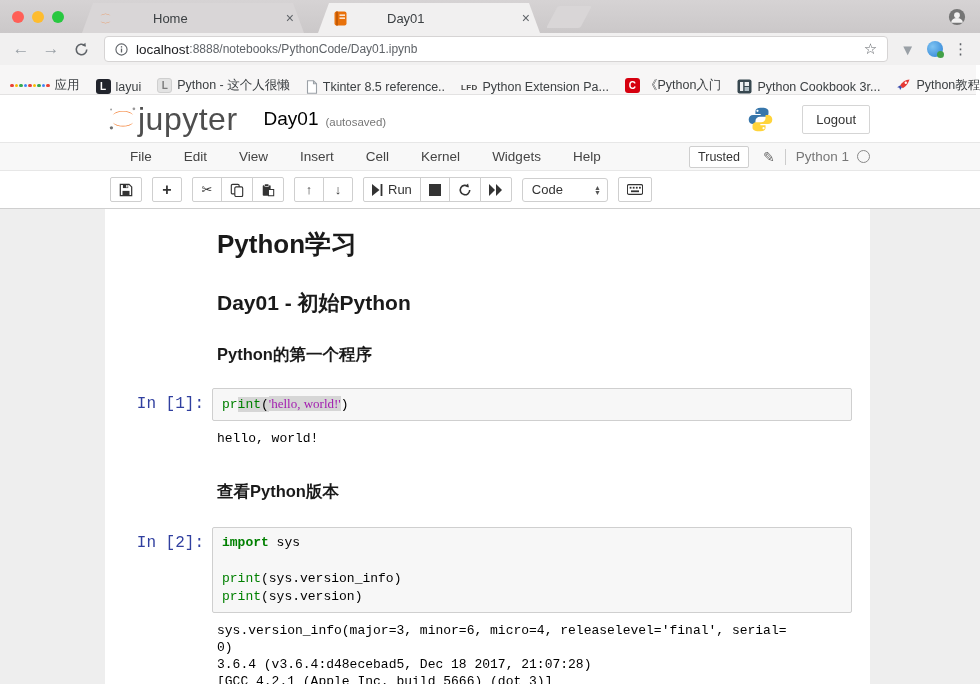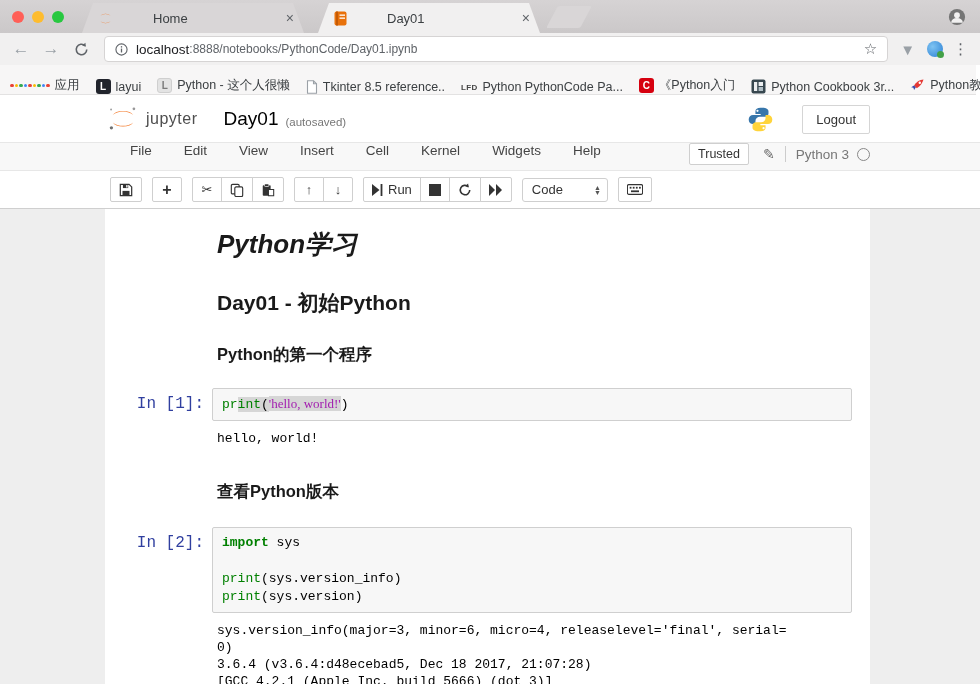--- a/index.html
+++ b/index.html
@@ -54,31 +54,31 @@
   .sq { width:15px; height:15px; border-radius:3px; font-size:10px; font-weight:bold;
         display:inline-flex; align-items:center; justify-content:center; }
   .sq-dark { background:#21242c; color:#fff; }
   .sq-gray { background:#e3e3e3; color:#7a7a7a; border:1px solid #cfcfcf;}
   .sq-red  { background:#d6000f; color:#fff; }
   .lfd { font-size:8px; font-weight:bold; color:#444; letter-spacing:0.3px;}
 
   
   .jp-header { position:absolute; top:96px; left:0; right:0; height:46px; background:#fff;
                display:flex; align-items:center; padding:0 110px 0 108px; }
-  .jp-logotext { font-size:16px; color:#4e4e4e; margin-left:8px; letter-spacing:0.5px; }
+  .jp-logotext { font-size:32px; color:#4e4e4e; margin-left:0; letter-spacing:0.5px; }
   .jp-title { font-size:19px; color:#000; margin-left:26px; }
   .jp-autosave { font-size:11.5px; color:#777; margin-left:7px; padding-top:5px; }
   .jp-right { margin-left:auto; display:flex; align-items:center; }
   .logout { margin-left:28px; padding:6px 13px; font-size:13px; color:#333;
             background:#fff; border:1px solid #d5d5d5; border-radius:2px; }
 
   
   .jp-menubar { position:absolute; top:142px; left:0; right:0; height:29px; background:#f8f8f8;
                 border-top:1px solid #e7e7e7; border-bottom:1px solid #e7e7e7;
-                display:flex; padding-left:114px; font-size:13.5px; color:#444; }
+                display:flex; align-items:center; padding-left:114px; font-size:13.5px; color:#444; }
   .menu-item { padding:0 16px; }
   .menu-right { position:absolute; right:110px; display:flex; align-items:center; }
   .trusted { border:1px solid #cfcfcf; border-radius:2px; background:#fff;
              padding:3px 8px; font-size:12.5px; color:#333; }
   .pencil { margin-left:14px; color:#666; font-size:14px; }
   .mr-div { width:1px; height:16px; background:#ccc; margin:0 10px; }
   .kernel-name { color:#777; font-size:13.5px; }
   .kernel-ind { width:13px; height:13px; border:1.5px solid #888; border-radius:50%; margin-left:8px; }
 
   
@@ -99,21 +99,21 @@
                       font-size:7px; color:#555; }
 
   
   .content { position:absolute; top:209px; left:0; right:0; bottom:0; background:#eee; overflow:hidden; }
   .page { position:absolute; left:105px; width:765px; top:0; bottom:0; background:#fff; padding-top:16px; }
   .cellrow { display:flex; padding:0 18px 0 0; }
   .promptcol { width:107px; flex:none; text-align:right; padding-right:8px;
                font-family:"Liberation Mono","DejaVu Sans Mono",monospace; font-size:16px;
                color:#303F9F; padding-top:7px; }
   .innercol { flex:1; min-width:0; }
-  h1.nb { font-size:26px; font-weight:bold; color:#1a1a1a; margin:2px 0 27px;font-style:italic; }
+  h1.nb { font-size:26px; font-weight:bold; color:#1a1a1a; margin:2px 0 27px; }
   h2.nb { font-size:21px; font-weight:bold; color:#1a1a1a; margin:0 0 27px; }
   h3.nb { font-size:16.5px; font-weight:bold; color:#1a1a1a; margin:0 0 22px; }
   .codebox { background:#f7f7f7; border:1px solid #cfcfcf; border-radius:2px;
              padding:6px 9px; font-family:"Liberation Mono","DejaVu Sans Mono",monospace;
              font-size:13px; line-height:18px; white-space:pre; color:#000; }
   .outbox { font-family:"Liberation Mono","DejaVu Sans Mono",monospace; font-size:13px;
             line-height:17px; white-space:pre-wrap; word-break:break-all; color:#000;
             padding:9px 0 0 5px; }
   .kw  { color:#008000; }
   .kwb { color:#008000; font-weight:bold; }
@@ -211,21 +211,21 @@
       <span class="ic">
         <svg width="12" height="14" viewBox="0 0 12 14">
             <path d="M1.5 .8h6l3 3v9.4h-9z" fill="#fff" stroke="#9aa0a6" stroke-width="1.1"></path>
             <path d="M7.5 .8v3h3" fill="none" stroke="#9aa0a6" stroke-width="1.1"></path>
           </svg>
       </span>
       <span>Tkinter 8.5 reference..</span>
     </span>
     <span class="bm">
       <span class="ic lfd">LFD</span>
-      <span>Python PythonCode Pa...</span>
+      <span>Python Extension Pa...</span>
     </span>
     <span class="bm">
       <span class="ic sq sq-red">C</span>
       <span>《Python入门</span>
     </span>
     <span class="bm">
       <span class="ic">
         <svg width="15" height="15" viewBox="0 0 15 15">
             <rect x="0.5" y="0.5" width="14" height="14" rx="2" fill="#37474f"></rect>
             <rect x="3" y="3" width="3.2" height="9" fill="#eceff1"></rect>
@@ -276,21 +276,21 @@
     <span class="menu-item">View</span>
     <span class="menu-item">Insert</span>
     <span class="menu-item">Cell</span>
     <span class="menu-item">Kernel</span>
     <span class="menu-item">Widgets</span>
     <span class="menu-item">Help</span>
     <span class="menu-right">
       <span class="trusted">Trusted</span>
       <span class="pencil">✎</span>
       <span class="mr-div"></span>
-      <span class="kernel-name">Python 3</span>
+      <span class="kernel-name">Python 1</span>
       <span class="kernel-ind"></span>
     </span>
   </div>
 
   <div class="jp-toolbar">
     <span class="grp">
       <span class="tbtn">
         <svg width="14" height="14" viewBox="0 0 16 16">
             <path d="M1.5 1.5h10l3 3v10h-13z" fill="none" stroke="#333" stroke-width="1.4"></path>
             <rect x="4" y="9" width="8" height="5" fill="#333"></rect>

